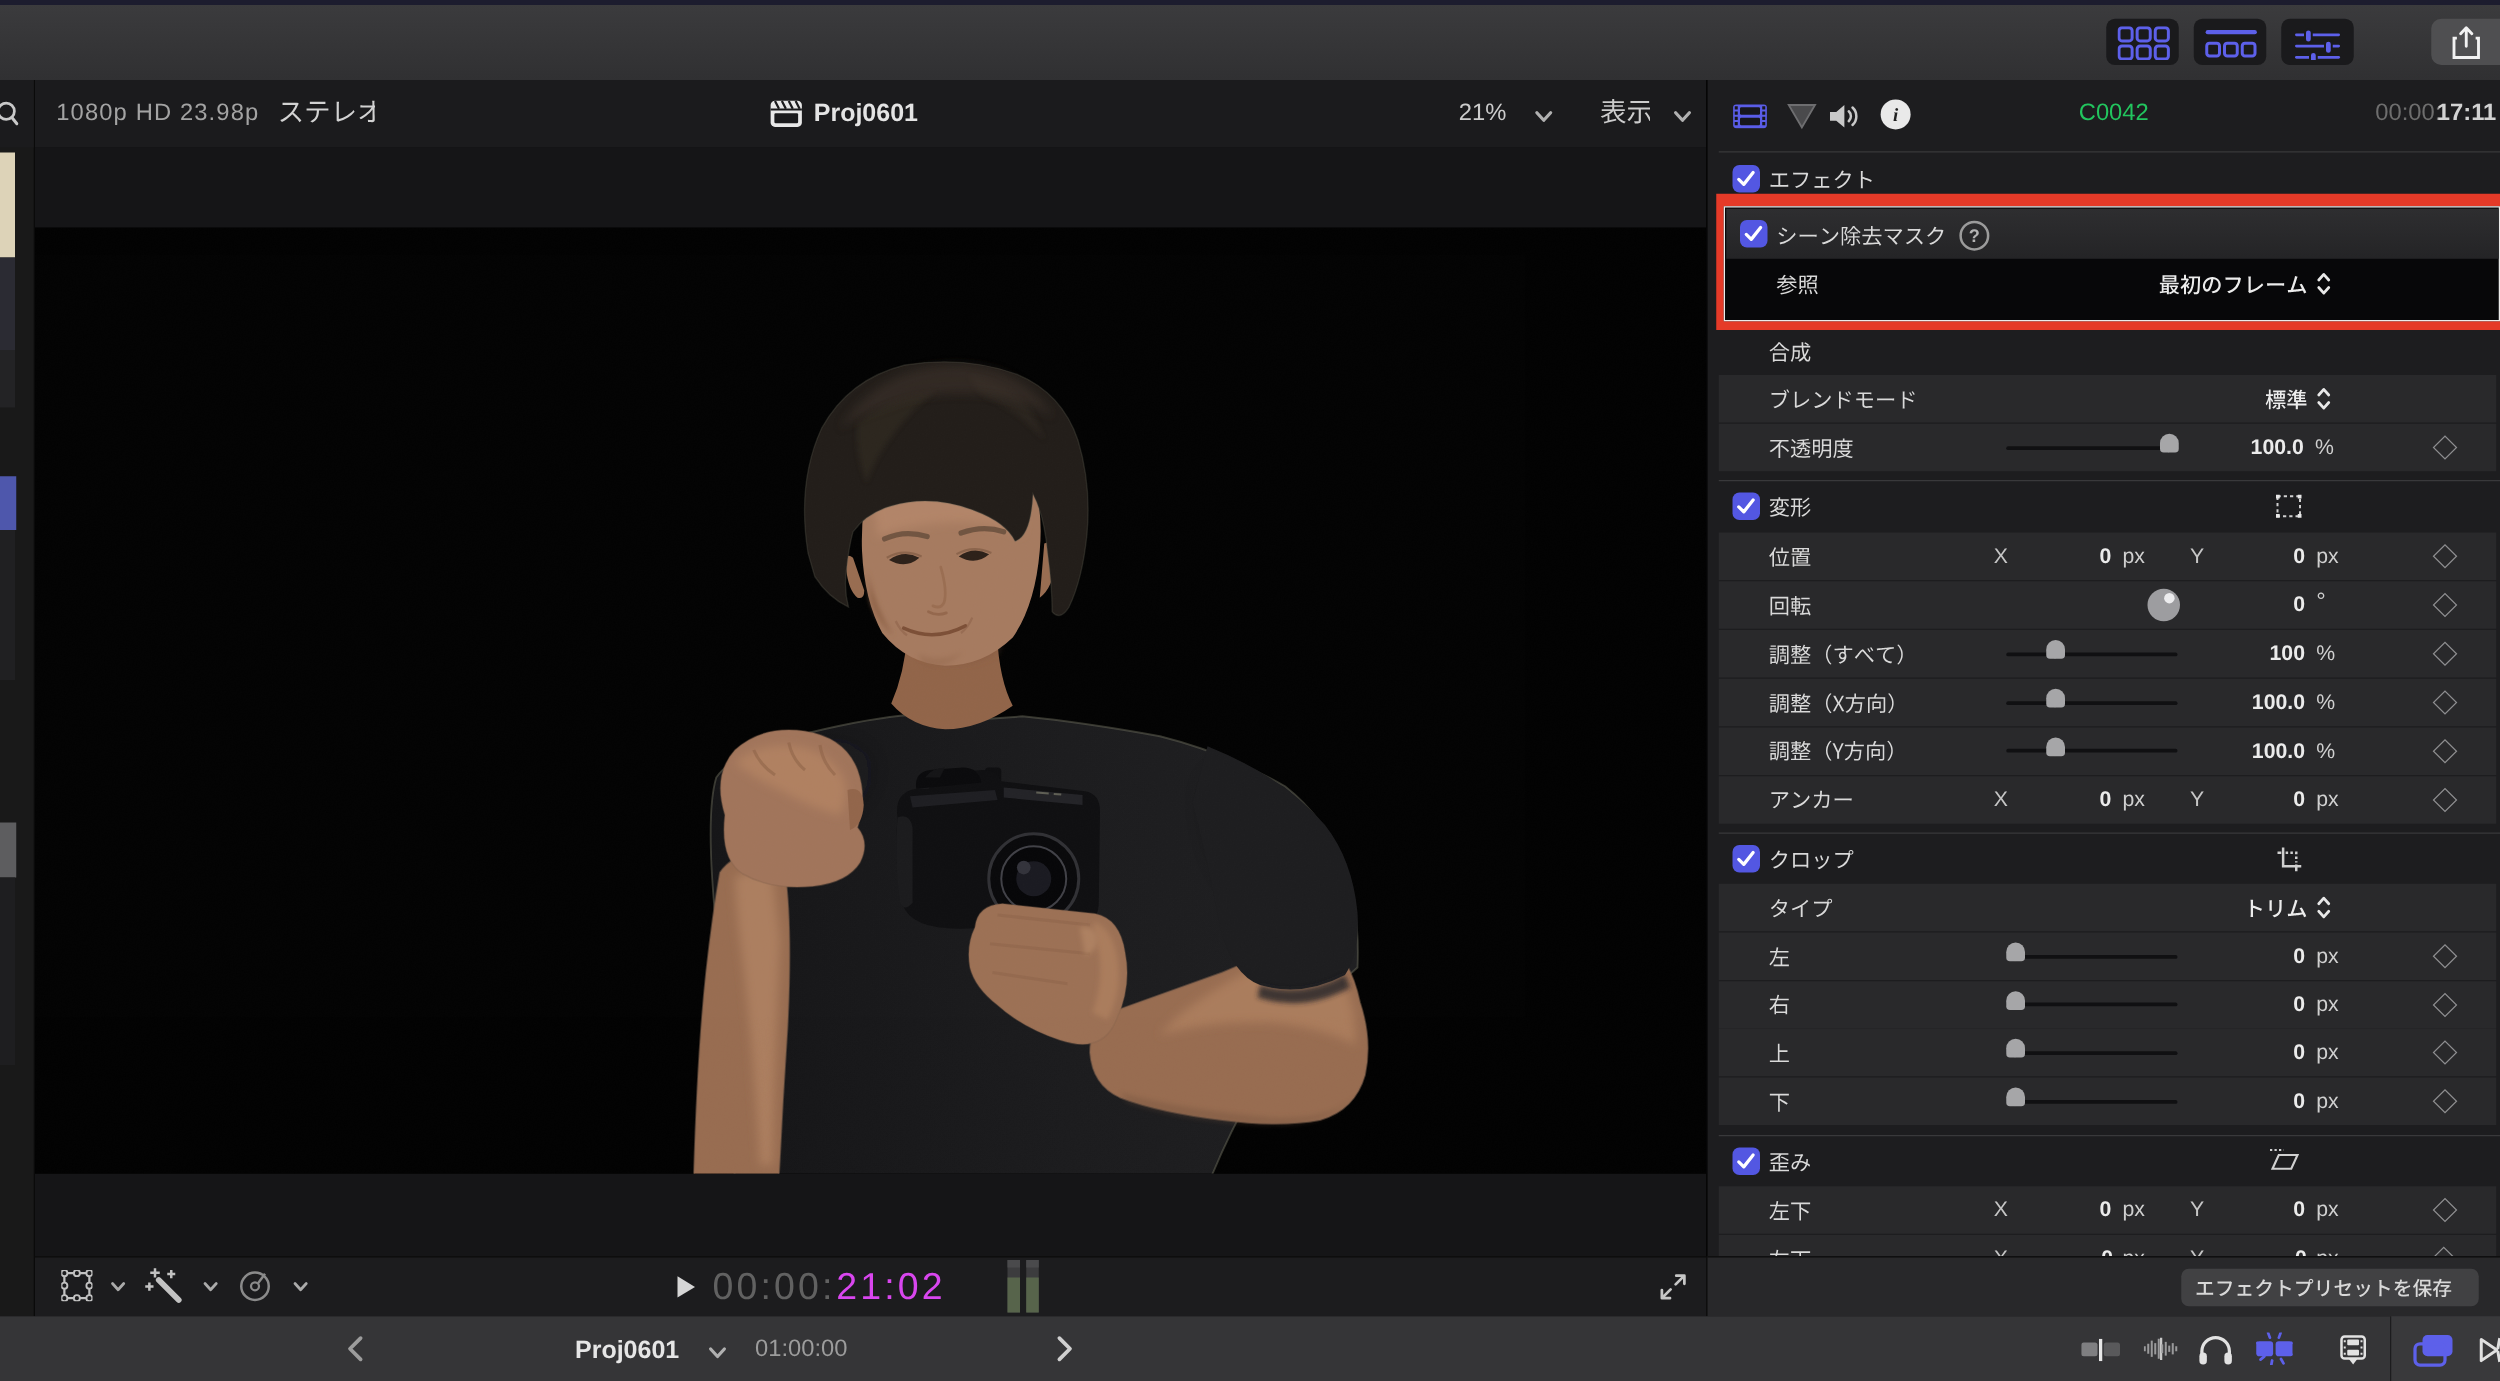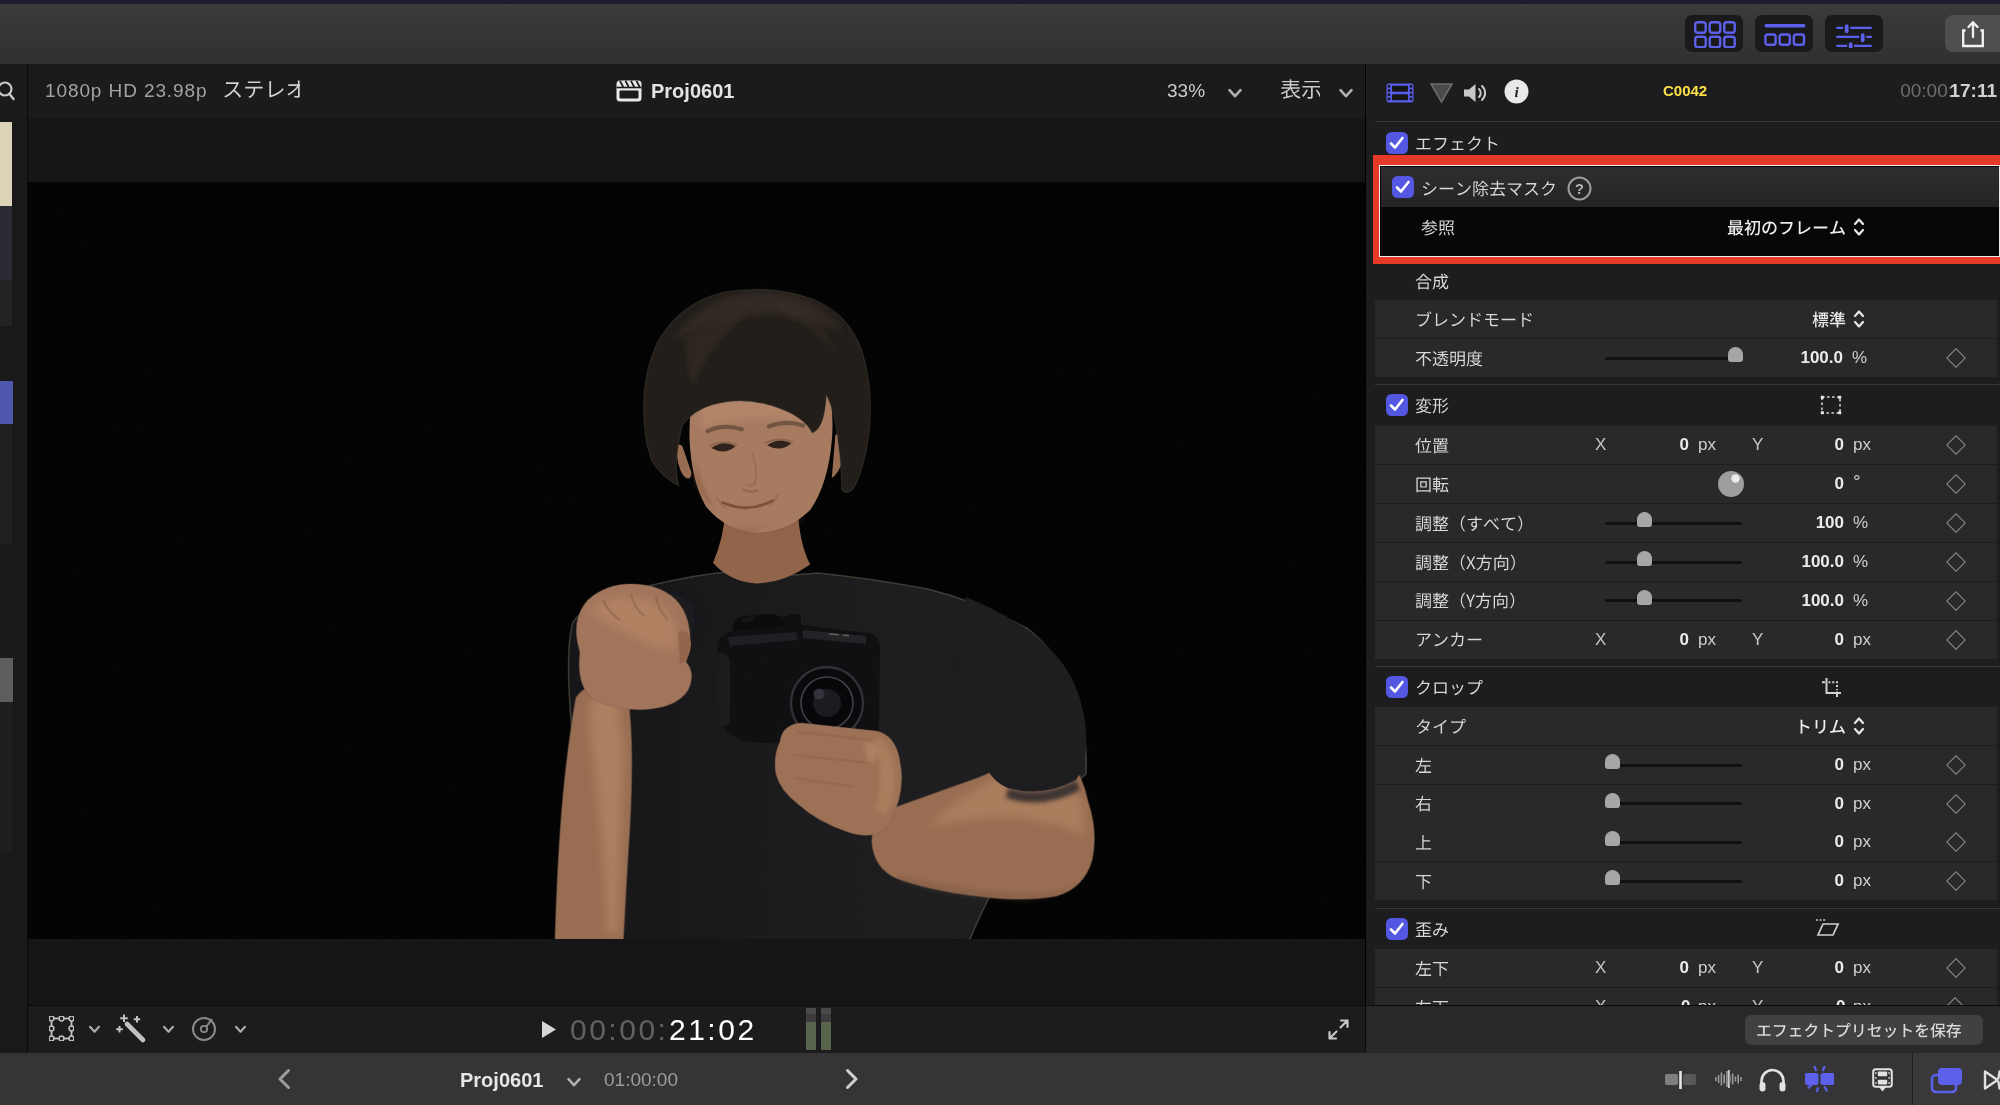--- a/index.html
+++ b/index.html
@@ -169,21 +169,21 @@
       </g>
     </svg>
 <svg class="abs" style="left:616px;top:80px" width="26" height="22" viewBox="0 0 26 22">
       <rect x="0.5" y="0.5" width="25" height="21" rx="3.5" fill="#e8e8e8"></rect>
       <path d="M0.5 7.5 H25.5" stroke="#1b1b1d" stroke-width="1.6"></path>
       <path d="M4 0.8 L7.2 7 M9.5 0.8 L12.7 7 M15 0.8 L18.2 7 M20.5 0.8 L23.7 7" stroke="#1b1b1d" stroke-width="1.8"></path>
       <rect x="3.5" y="10.5" width="19" height="8" rx="1" fill="#1b1b1d"></rect>
       <rect x="3.5" y="10.5" width="19" height="8" rx="1" fill="none" stroke="#e8e8e8" stroke-width="0"></rect>
     </svg>
 <div class="abs" style="left:651px;top:71px;height:40px;line-height:40px;font-size:20px;font-weight:600;color:#e4e4e4;letter-spacing:0">Proj0601</div>
-<div class="abs" style="left:1167px;top:72px;height:38px;line-height:38px;font-size:19px;font-weight:400;color:#cccccc;letter-spacing:0">33%</div>
+<div class="abs" style="left:1167px;top:72px;height:38px;line-height:38px;font-size:19px;font-weight:400;color:#cccccc;letter-spacing:0">21%</div>
 <svg class="abs" style="left:1227px;top:88px" width="16" height="11" viewBox="0 0 16 11">
       <path d="M2.5 2.2 L8 8.2 L13.5 2.2" stroke="#b0b0b0" stroke-width="2.6" fill="none" stroke-linecap="round" stroke-linejoin="round"></path>
     </svg>
 <svg class="abs" style="left:1280.0px;top:77.4px" width="40.0" height="26.8" viewBox="0 -18 35.8 24">
       <g transform="scale(1.1176)">
         <path d="M1.7 -12.9H15.3V-11.8H1.7ZM2.5 -10.4H14.7V-9.3H2.5ZM1.1 -7.8H15.9V-6.6H1.1ZM7.8 -14.3H9.1V-6.9H7.8ZM7.8 -7.4 8.9 -6.9Q8.2 -6.1 7.3 -5.4Q6.4 -4.8 5.4 -4.2Q4.4 -3.6 3.4 -3.1Q2.3 -2.6 1.3 -2.3Q1.2 -2.4 1.1 -2.6Q0.9 -2.8 0.8 -3Q0.6 -3.2 0.5 -3.3Q1.5 -3.6 2.5 -4Q3.5 -4.5 4.5 -5Q5.5 -5.5 6.3 -6.1Q7.2 -6.8 7.8 -7.4ZM9.6 -7.2Q10.1 -5.4 11 -3.9Q12 -2.4 13.3 -1.4Q14.7 -0.4 16.5 0.2Q16.3 0.3 16.2 0.5Q16 0.7 15.8 0.9Q15.7 1.1 15.6 1.3Q13.7 0.7 12.3 -0.5Q11 -1.7 10 -3.3Q9 -4.9 8.5 -7ZM14.5 -6.1 15.5 -5.3Q14.9 -4.8 14.2 -4.3Q13.5 -3.8 12.8 -3.4Q12.1 -2.9 11.4 -2.6L10.6 -3.3Q11.2 -3.7 11.9 -4.1Q12.6 -4.6 13.3 -5.1Q14 -5.6 14.5 -6.1ZM2.4 0.2Q3.4 -0 4.6 -0.3Q5.9 -0.7 7.4 -1Q8.8 -1.4 10.3 -1.7L10.4 -0.6Q9.1 -0.2 7.7 0.1Q6.3 0.5 5.1 0.8Q3.8 1.1 2.8 1.4ZM4.8 -4.2 5.7 -5.1 6 -5V0.1H4.8Z M24.8 -8.2H26.2V-0.3Q26.2 0.3 26 0.6Q25.9 1 25.4 1.1Q24.9 1.3 24.2 1.3Q23.4 1.3 22.3 1.3Q22.3 1.1 22.1 0.7Q22 0.3 21.8 0Q22.4 0 22.9 0Q23.5 0 23.9 0Q24.3 0 24.4 0Q24.7 0 24.8 -0.1Q24.8 -0.1 24.8 -0.3ZM21 -6 22.3 -5.6Q21.9 -4.6 21.3 -3.6Q20.7 -2.6 20.1 -1.7Q19.4 -0.8 18.8 -0.2Q18.6 -0.3 18.4 -0.4Q18.2 -0.6 18 -0.7Q17.8 -0.9 17.6 -1Q18.6 -1.9 19.5 -3.2Q20.4 -4.5 21 -6ZM28.6 -5.4 29.8 -5.9Q30.4 -5.1 31 -4.2Q31.6 -3.3 32.1 -2.4Q32.6 -1.5 32.9 -0.7L31.6 -0.2Q31.4 -0.9 30.9 -1.8Q30.4 -2.7 29.8 -3.7Q29.2 -4.6 28.6 -5.4ZM19.5 -13H31.5V-11.8H19.5ZM18 -8.9H33V-7.6H18Z" fill="#cccccc"></path>
       </g>
     </svg>
 <svg class="abs" style="left:1338px;top:88px" width="16" height="11" viewBox="0 0 16 11">
       <path d="M2.5 2.2 L8 8.2 L13.5 2.2" stroke="#b0b0b0" stroke-width="2.6" fill="none" stroke-linecap="round" stroke-linejoin="round"></path>
@@ -217,21 +217,21 @@
       <circle cx="14" cy="14" r="3.2" fill="none" stroke="#8a8a8a" stroke-width="1.8"></circle>
       <path d="M16.5 11.5 L22 4" stroke="#8a8a8a" stroke-width="2"></path>
     </svg>
 <svg class="abs" style="left:234px;top:1024.5px" width="13" height="9" viewBox="0 0 13 9">
       <path d="M2 1.8 L6.5 6.8 L11 1.8" stroke="#aaaaaa" stroke-width="2.2" fill="none" stroke-linecap="round" stroke-linejoin="round"></path>
     </svg>
 <svg class="abs" style="left:541px;top:1020px" width="16" height="19" viewBox="0 0 16 19">
       <path d="M1 1 L15 9.5 L1 18 Z" fill="#d6d6d6"></path>
     </svg>
 <div class="abs" style="left:570px;top:1000px;height:60px;line-height:60px;font-size:30px;font-weight:400;color:#616161;letter-spacing:2.5px">00:00:</div>
-<div class="abs" style="left:669px;top:1000px;height:60px;line-height:60px;font-size:30px;font-weight:400;color:#ffffff;letter-spacing:2.5px">21:02</div>
+<div class="abs" style="left:669px;top:1000px;height:60px;line-height:60px;font-size:30px;font-weight:400;color:#d946ef;letter-spacing:2.5px">21:02</div>
 <div class="abs" style="left:806px;top:1008px;width:10px;height:42px;background:#3c3c3e"></div>
 <div class="abs" style="left:806px;top:1022px;width:10px;height:28px;background:#57644b"></div>
 <div class="abs" style="left:806px;top:1008px;width:10px;height:6px;background:#4a4a4c"></div>
 <div class="abs" style="left:821px;top:1008px;width:10px;height:42px;background:#3c3c3e"></div>
 <div class="abs" style="left:821px;top:1022px;width:10px;height:28px;background:#57644b"></div>
 <div class="abs" style="left:821px;top:1008px;width:10px;height:6px;background:#4a4a4c"></div>
 <svg class="abs" style="left:1327px;top:1018px" width="23" height="23" viewBox="0 0 23 23">
       <path d="M14 2.5 H20.5 V9 M20.5 2.5 L13.5 9.5 M9 20.5 H2.5 V14 M2.5 20.5 L9.5 13.5" stroke="#c6c6c6" stroke-width="2.2" fill="none" stroke-linecap="round" stroke-linejoin="round"></path>
     </svg>
 <div class="abs" style="left:1365px;top:64px;width:635px;height:941px;background:#1d1d1f;border-left:1px solid #000;box-sizing:border-box"></div>
@@ -254,21 +254,21 @@
       <path d="M2 2 H23 L12.5 20 Z" fill="#4a4a4c" stroke="#6e6e70" stroke-width="1.5"></path>
     </svg>
 <svg class="abs" style="left:1462px;top:82px" width="28" height="22" viewBox="0 0 28 22">
       <path d="M2 7.5 H7 L13.5 2 V20 L7 14.5 H2 Z" fill="#c9c9c9"></path>
       <path d="M17 7 A5.5 5.5 0 0 1 17 15 M20 4 A9.5 9.5 0 0 1 20 18" stroke="#c9c9c9" stroke-width="2" fill="none" stroke-linecap="round"></path>
     </svg>
 <svg class="abs" style="left:1504px;top:79px" width="25" height="25" viewBox="0 0 25 25">
       <circle cx="12.5" cy="12.5" r="12" fill="#e9e9e9"></circle>
       <text x="12.5" y="18" font-family="Liberation Serif" font-style="italic" font-weight="700" font-size="15" fill="#222" text-anchor="middle">i</text>
     </svg>
-<div class="abs" style="left:1663px;top:72px;height:38px;line-height:38px;font-size:15px;font-weight:700;color:#fde047;letter-spacing:0">C0042</div>
+<div class="abs" style="left:1663px;top:72px;height:38px;line-height:38px;font-size:19px;font-weight:400;color:#22c55e;letter-spacing:0">C0042</div>
 <div class="abs" style="right:47px;top:72px;height:38px;line-height:38px;font-size:19px;font-weight:400;color:#6e6e6e;letter-spacing:0">00:00:</div>
 <div class="abs" style="right:3px;top:72px;height:38px;line-height:38px;font-size:19px;font-weight:700;color:#d2d2d2;letter-spacing:0">17:11</div>
 <div class="abs" style="left:1375px;top:121px;width:625px;height:1px;background:#38383a"></div>
 <div class="chk" style="left:1386px;top:132px">
       <svg width="16" height="14" viewBox="0 0 16 14">
         <path d="M2 7.5 L6 11.5 L13.5 2" stroke="#fff" stroke-width="2.6" fill="none" stroke-linecap="round" stroke-linejoin="round"></path>
       </svg>
     </div>
 <svg class="abs" style="left:1415.0px;top:131.5px" width="87.0" height="24.0" viewBox="0 -18 87.0 24">
       <g>

